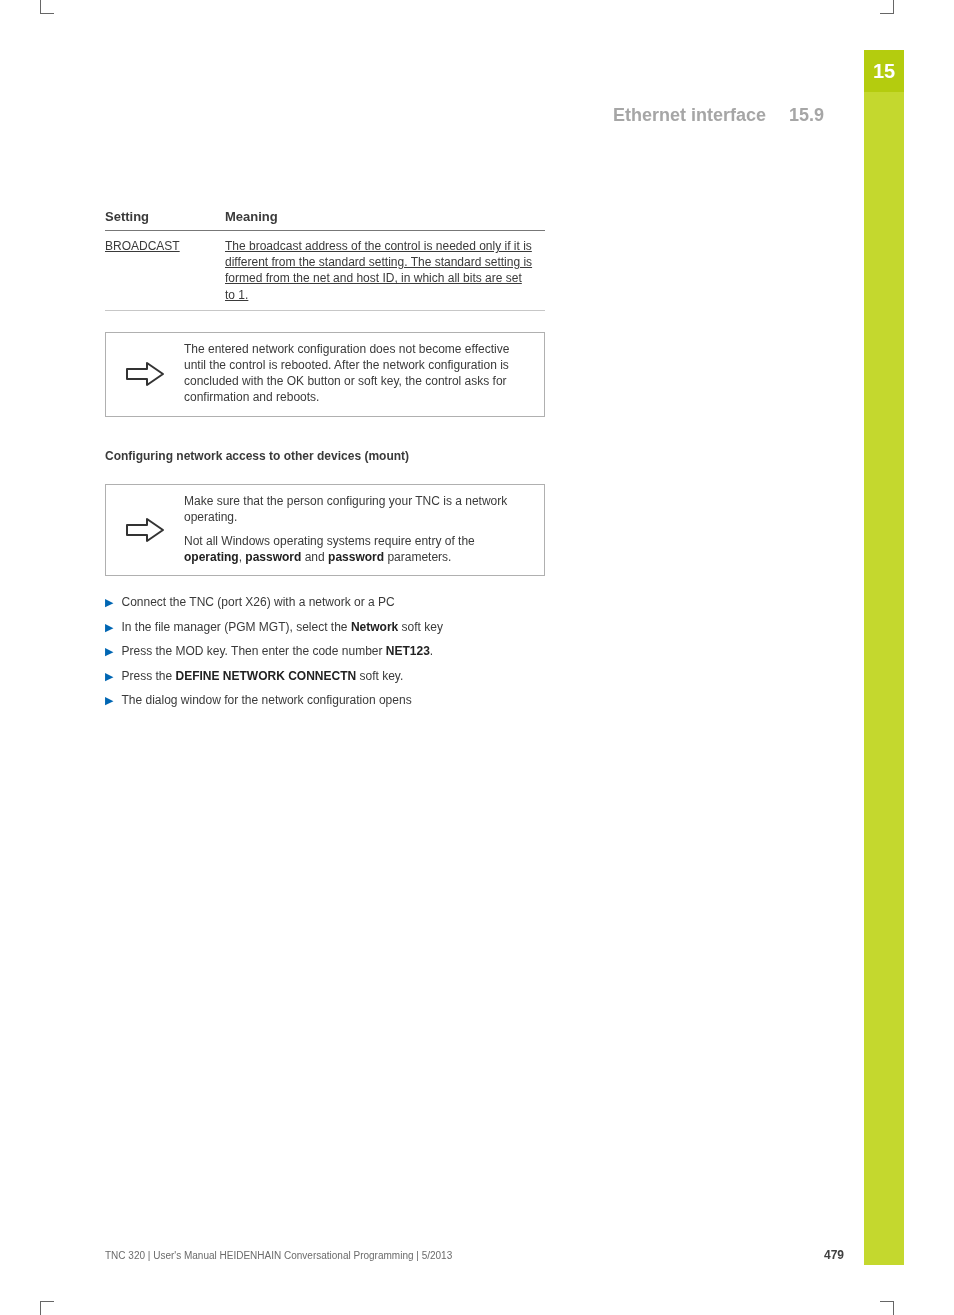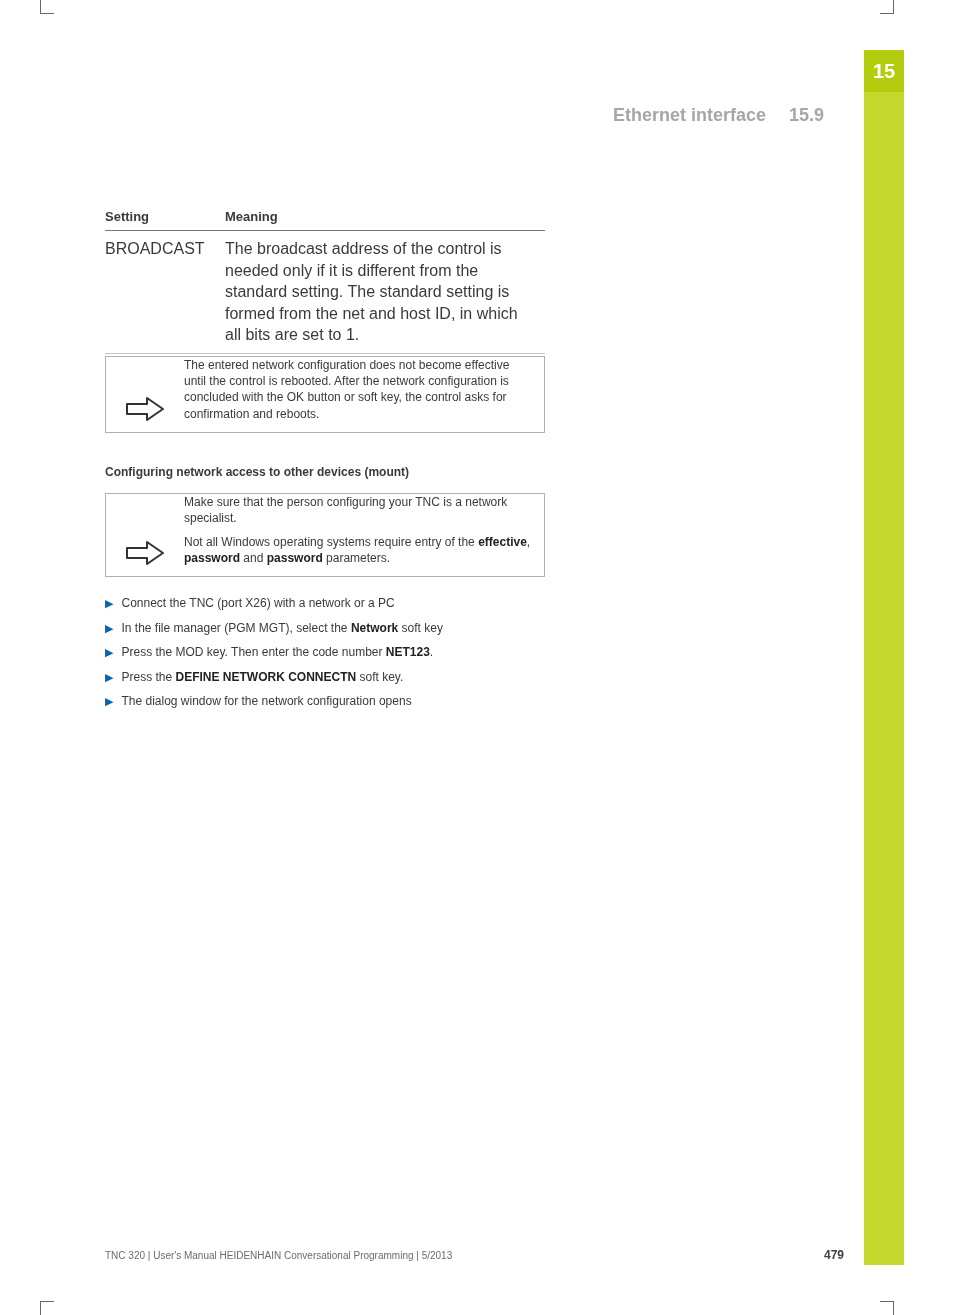--- a/index.html
+++ b/index.html
@@ -64,32 +64,33 @@
     font-size: 13px;
     font-weight: bold;
     padding: 4px 0 6px 0;
     border-bottom: 1px solid #777;
     vertical-align: bottom;
   }
   table.settings td {
     padding: 7px 12px 7px 0;
     border-bottom: 1px solid #c7c7c7;
     vertical-align: top;
-    font-size: 16px;
+    font-size: 12px;
     line-height: 1.35;
+    text-decoration: underline;
   }
   table.settings td.col1 { width: 120px; }
 
   .callout {
     border: 1px solid #b0b0b0;
     width: 440px;
-    margin-top: 2px;
-    display: flex;
-    align-items: flex-end;
-    padding: 0 10px 10px 0;
+    margin-top: 21px;
+    display: flex;
+    align-items: center;
+    padding: 8px 10px 10px 0;
   }
   .callout .icon-cell {
     width: 78px;
     min-width: 78px;
     display: flex;
     justify-content: center;
     padding-top: 2px;
   }
   .callout .text-cell {
     font-size: 12px;
@@ -184,23 +185,23 @@
 
   <div class="section-heading">Configuring network access to other devices (mount)</div>
 
   <div class="callout">
     <div class="icon-cell">
       <svg class="arrow-icon" viewBox="0 0 40 26">
         <path d="M2 8 H22 V2 L38 13 L22 24 V18 H2 Z" fill="none" stroke="#333" stroke-width="2" stroke-linejoin="round"></path>
       </svg>
     </div>
     <div class="text-cell">
-      <div class="para">Make sure that the person configuring your TNC is a network specialist.</div>
+      <div class="para">Make sure that the person configuring your TNC is a network operating.</div>
       <div class="para">
-        <span>Not all Windows operating systems require entry of the </span><b>effective</b><span>, </span><b>password</b><span> and </span><b>password</b><span> parameters.</span>
+        <span>Not all Windows operating systems require entry of the </span><b>operating</b><span>, </span><b>password</b><span> and </span><b>password</b><span> parameters.</span>
       </div>
     </div>
   </div>
 
   <div class="steps">
     <div class="step">
       <span class="tri">▶</span>
       <span><span>Connect the TNC (port X26) with a network or a PC</span><b></b><span></span></span>
     </div>
     <div class="step">

